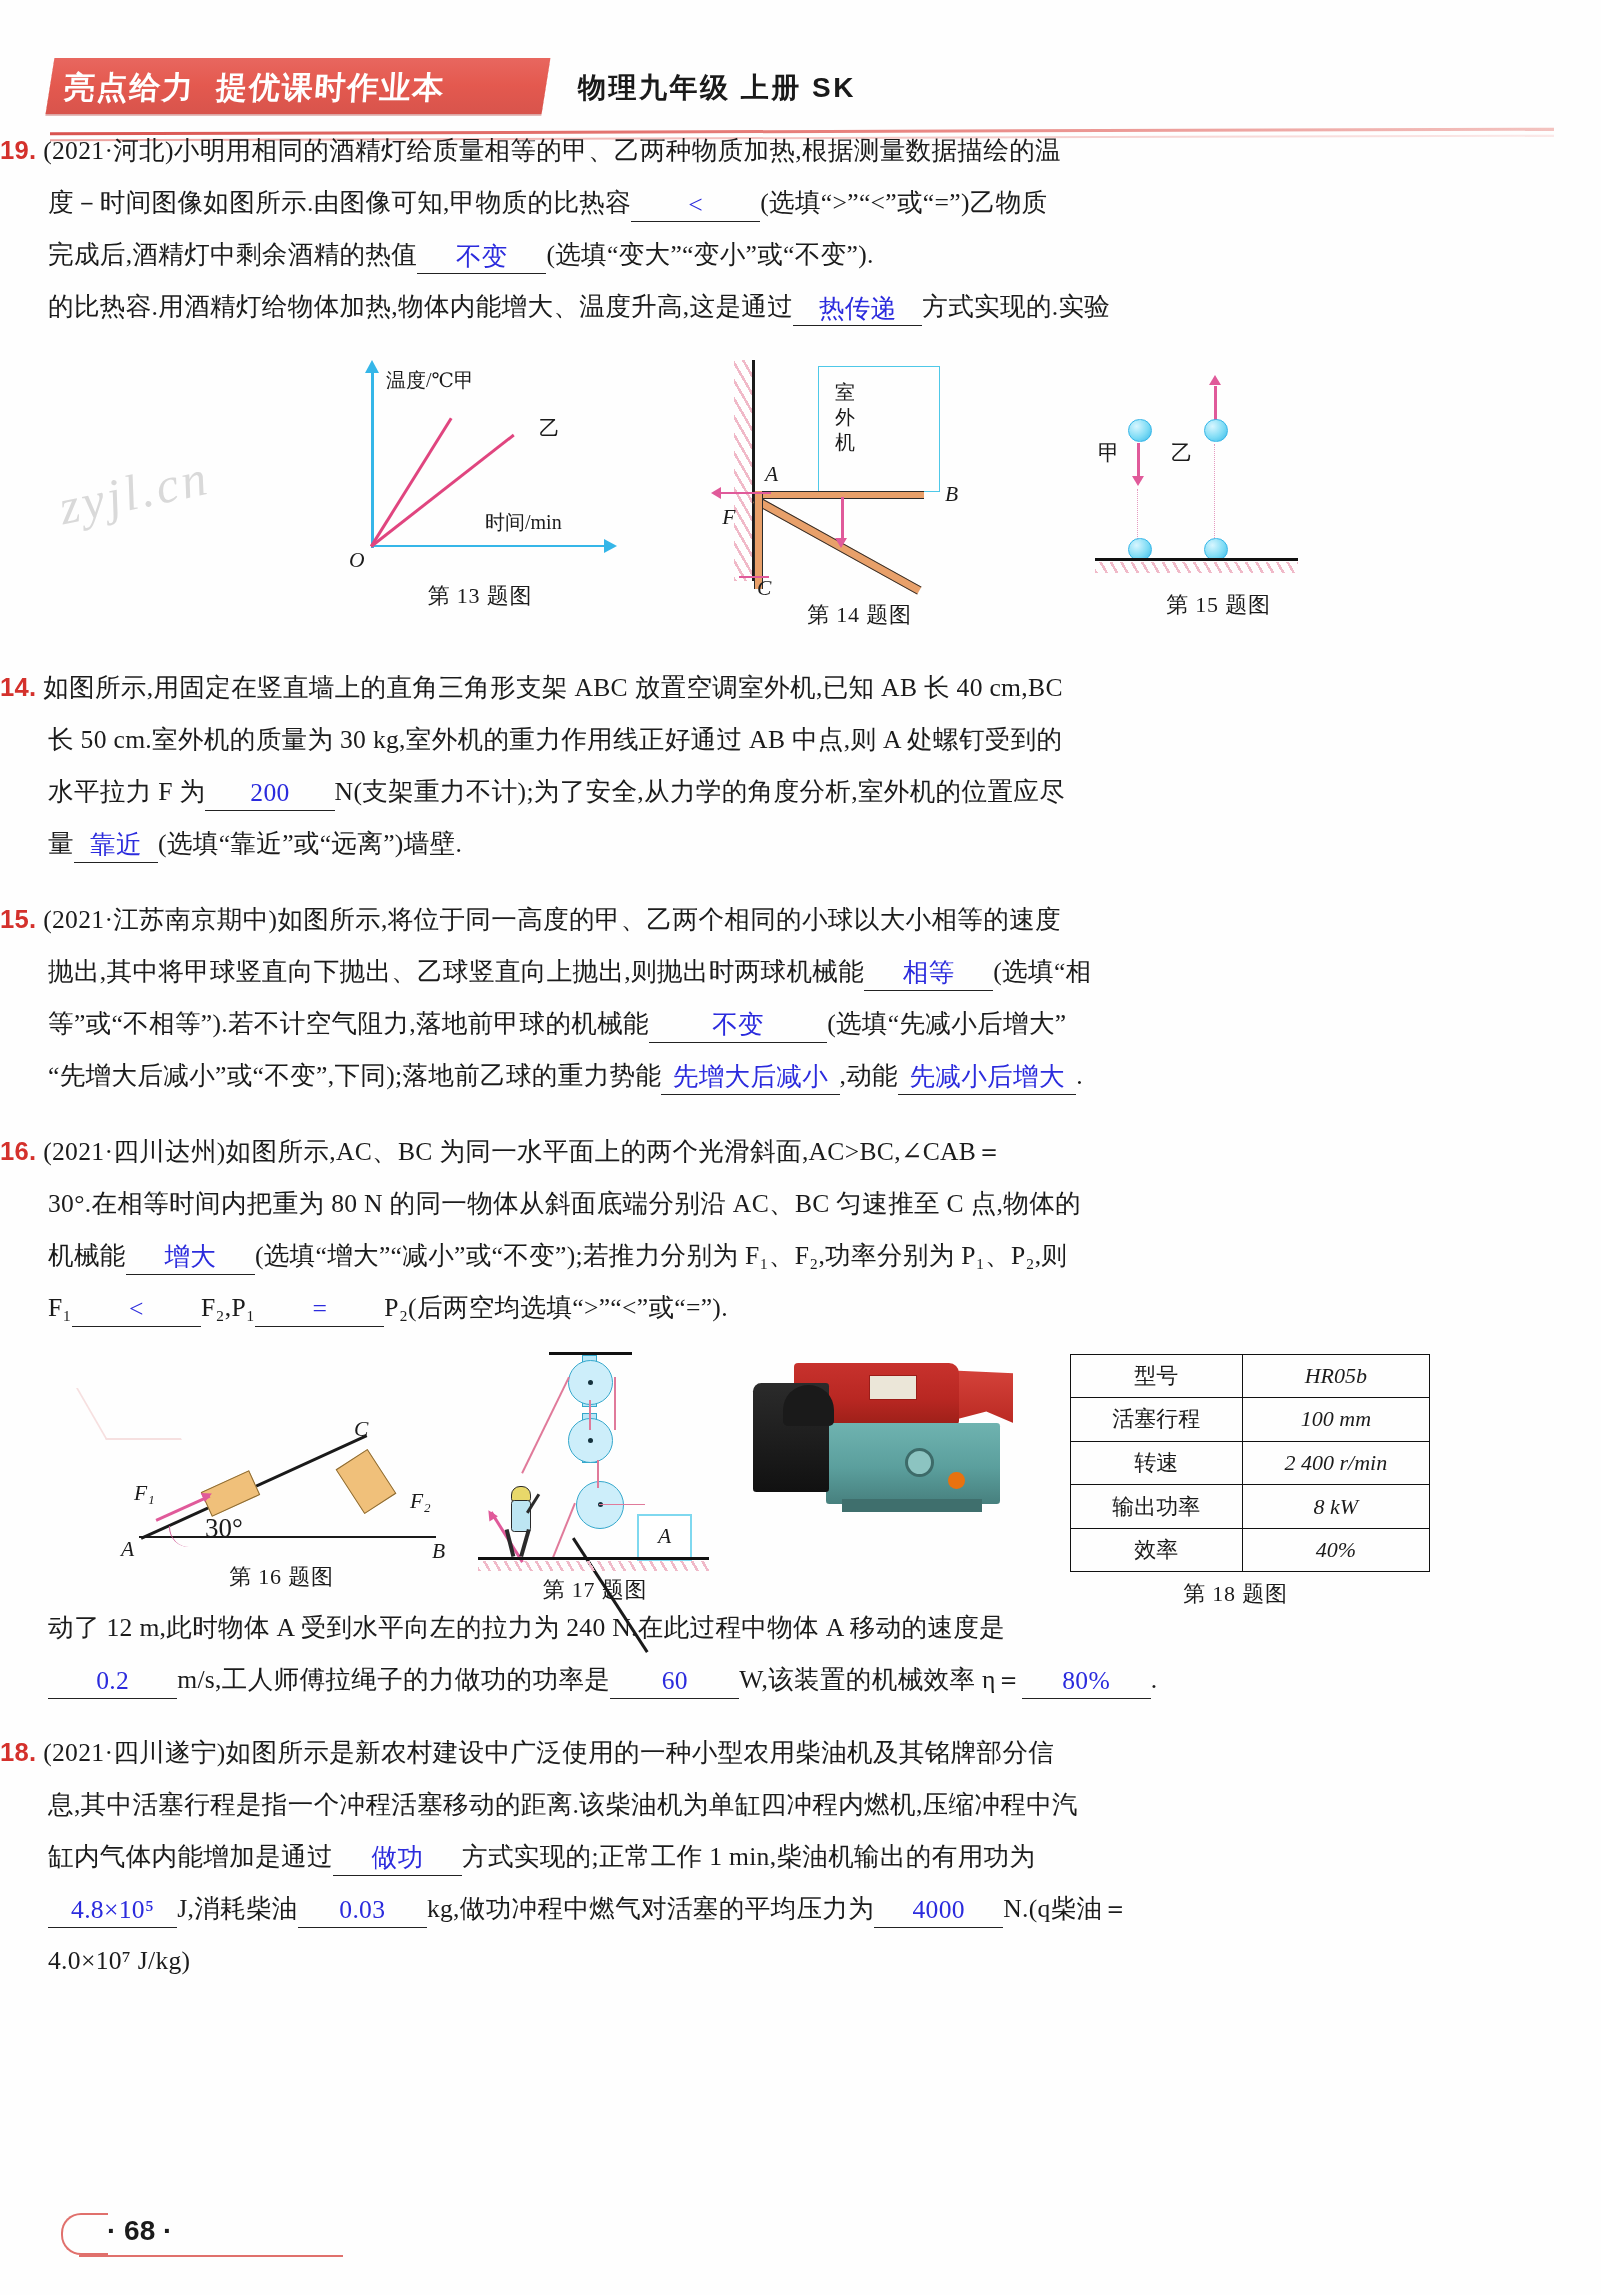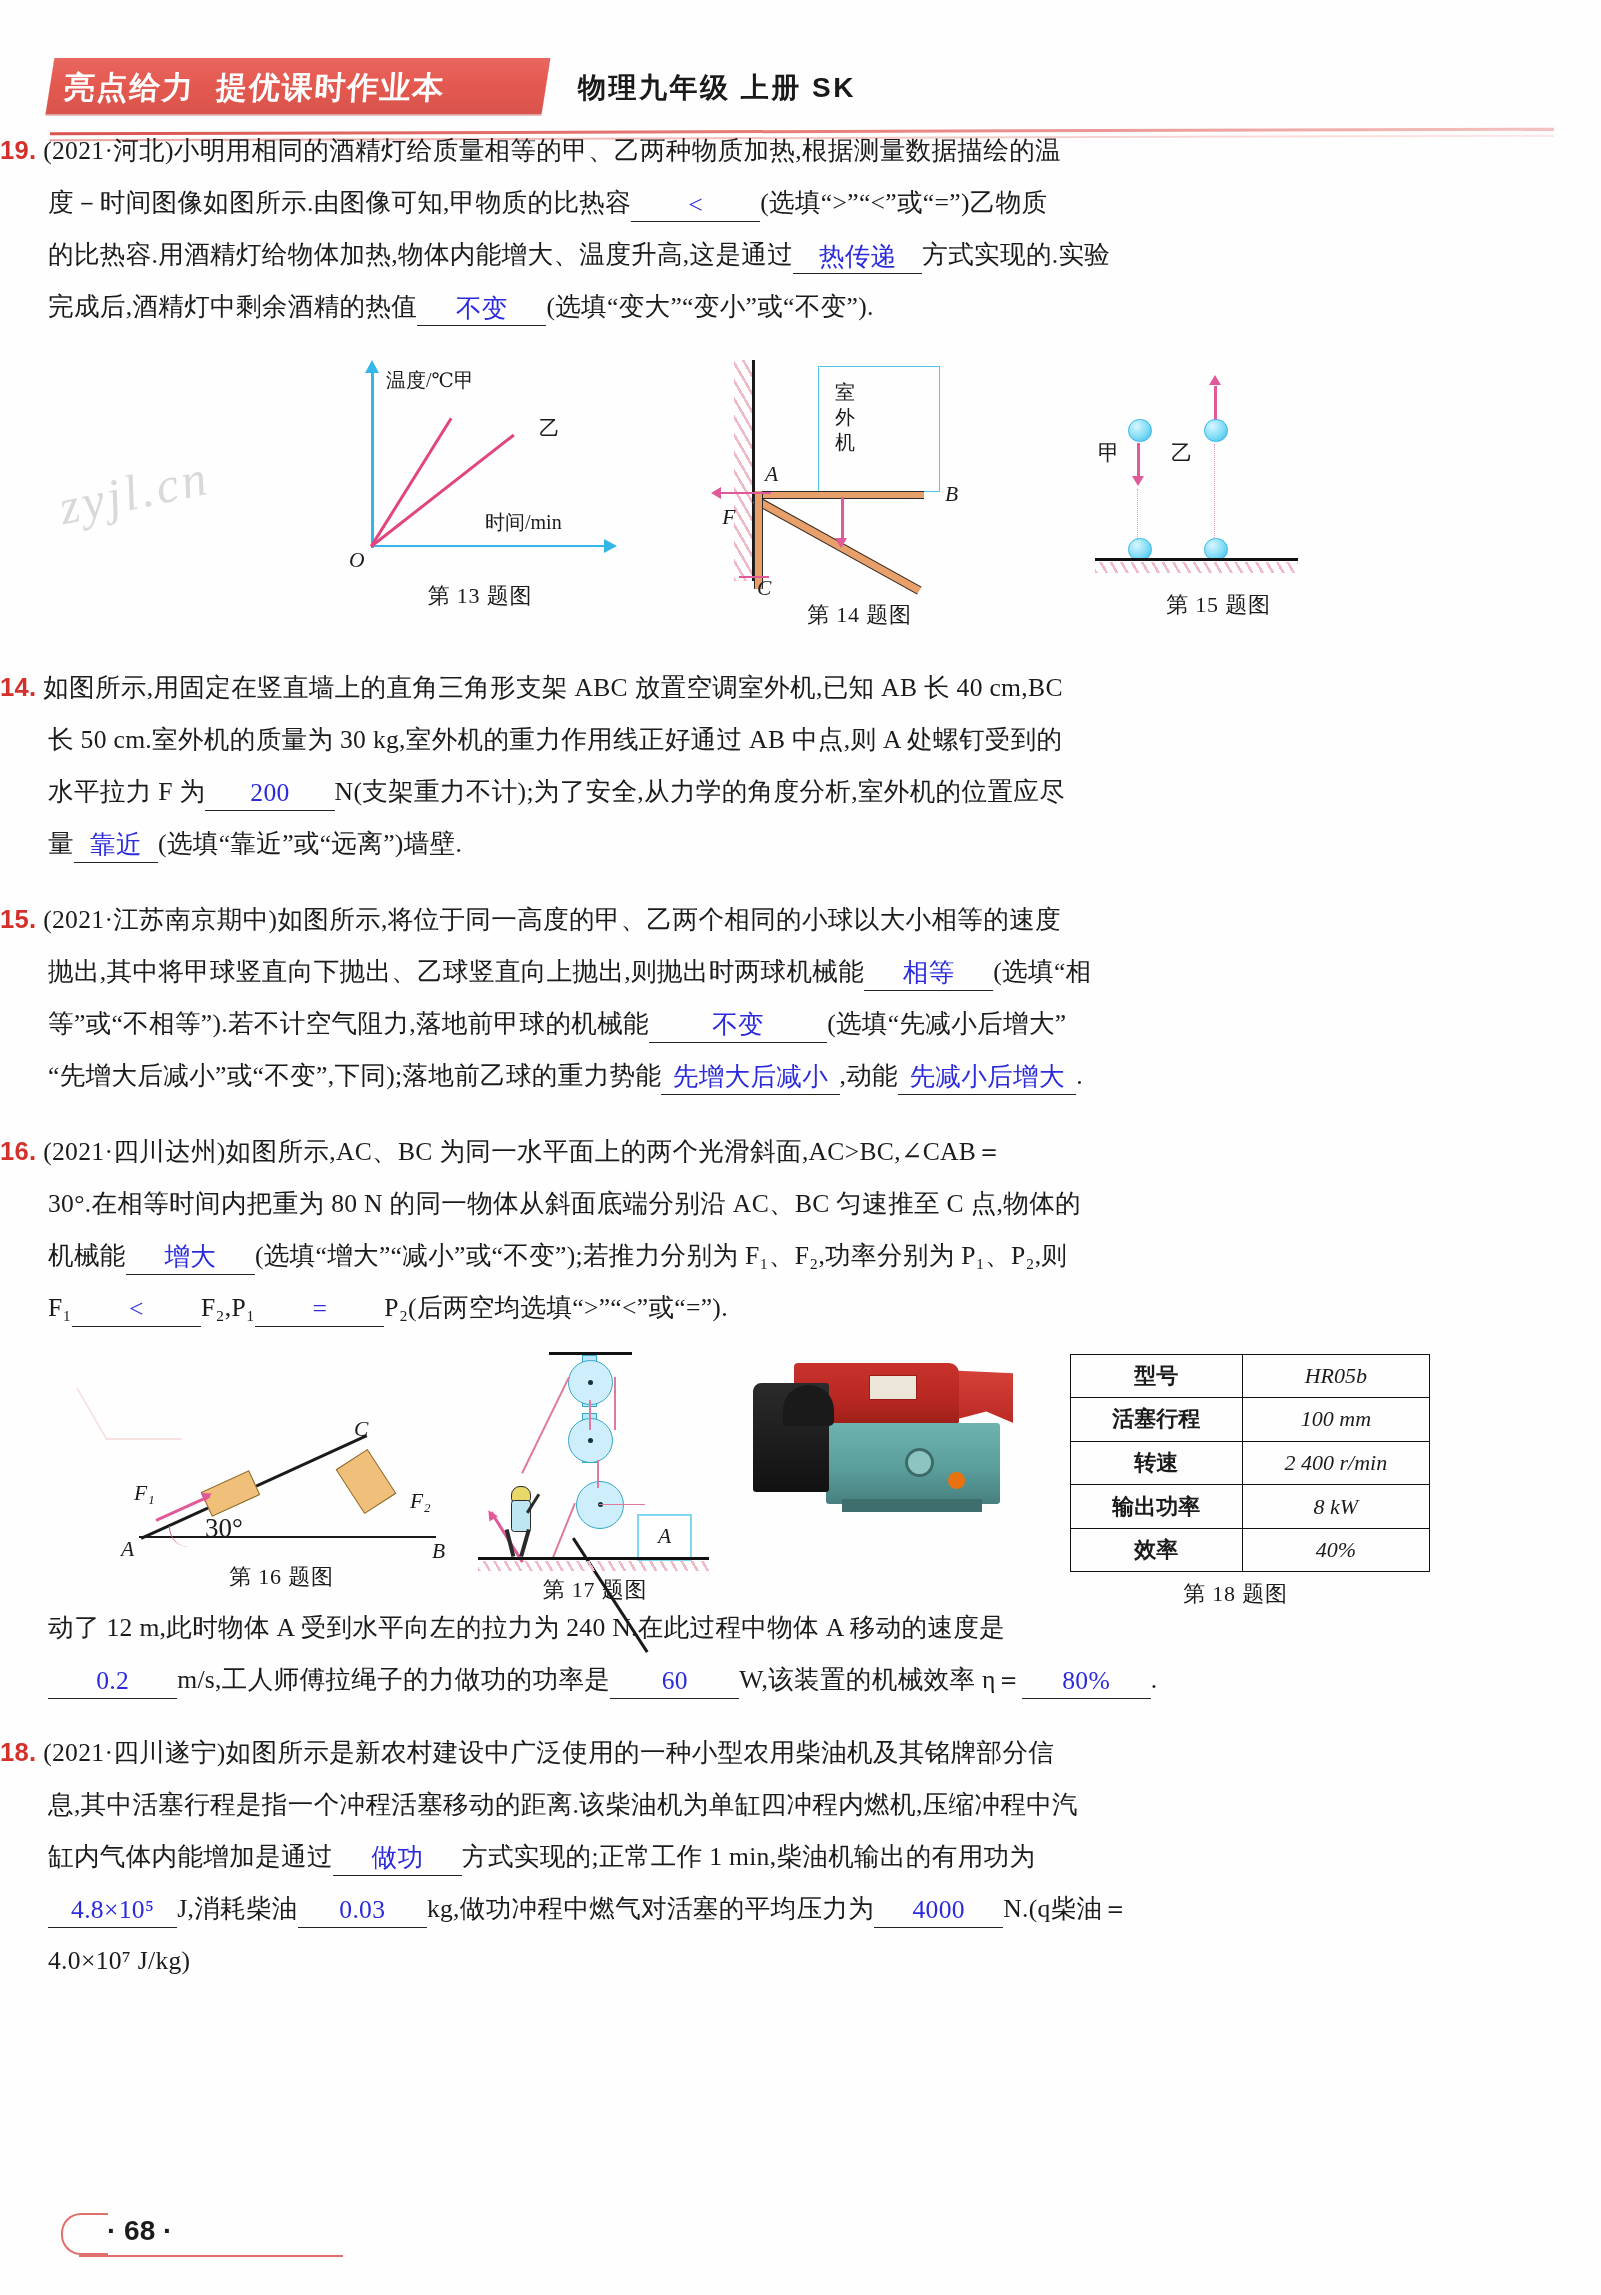--- a/index.html
+++ b/index.html
@@ -170,21 +170,21 @@
     background:#1a1a1a;border-radius:25px 25px 5px 5px;}
   .eng-foot{position:absolute;left:107px;top:144px;width:140px;height:13.2px;background:#3f6f6d;}
   .eng-lbl{position:absolute;left:134px;top:20px;width:46px;height:23px;background:#ebe6d8;border:0.8px solid #9a1d18;}
   .eng-dot{position:absolute;width:16.5px;height:16.5px;border-radius:50%;background:#e8720f;}
   .eng-ring{position:absolute;left:170px;top:93px;width:23px;height:23px;border-radius:50%;
     border:3.3px solid #3d6b69;background:#8cc4c1;}
 
   
   .spec{position:absolute;left:1070px;top:5px;border-collapse:collapse;font-size:22px;}
   .spec td{border:1.7px solid #111;padding:5.8px 8.3px;text-align:center;height:31px;}
-  .spec td.k{width:154px;font-weight:bold;}
+  .spec td.k{width:154px;}
   .spec td.v{width:170px;font-style:italic;}
 
   
   .pgno{position:absolute;left:107px;bottom:48px;
     font-family:"Liberation Sans",sans-serif;font-weight:bold;font-size:28px;}
   .pgswirl{position:absolute;left:61px;bottom:40px;width:45px;height:38px;
     border:2.5px solid #e0706c;border-right:none;border-radius:20px 0 0 20px;}
   .pgline{position:absolute;left:79px;bottom:38px;width:264px;height:2.5px;background:#e0706c;}
 </style>
 </head>
@@ -204,22 +204,22 @@
   </div>
 
   <div class="watermark">zyjl.cn</div>
   <div class="wm2"></div>
 
   <div class="content">
 
     <div class="q" id="q0">
         <div class="line"><span class="qnum">19.</span> <span>(2021·河北)小明用相同的酒精灯给质量相等的甲、乙两种物质加热,根据测量数据描绘的温</span></div>
         <div class="line indent"><span>度－时间图像如图所示.由图像可知,甲物质的比热容</span><span class="ans w-md">&lt;</span><span>(选填“&gt;”“&lt;”或“=”)乙物质</span></div>
+        <div class="line indent"><span>完成后,酒精灯中剩余酒精的热值</span><span class="ans w-md">不变</span><span>(选填“变大”“变小”或“不变”).</span></div>
         <div class="line indent"><span>的比热容.用酒精灯给物体加热,物体内能增大、温度升高,这是通过</span><span class="ans w-md">热传递</span><span>方式实现的.实验</span></div>
-        <div class="line indent"><span>完成后,酒精灯中剩余酒精的热值</span><span class="ans w-md">不变</span><span>(选填“变大”“变小”或“不变”).</span></div>
       </div>
 
     <div class="figrow" style="height:273px;margin-top:21.5px;">
 
       <div class="fig13">
         <div class="axis-y"></div>
         <div class="arry"></div>
         <div class="axis-x"></div>
         <div class="arrx"></div>
         <div class="lab-y">

